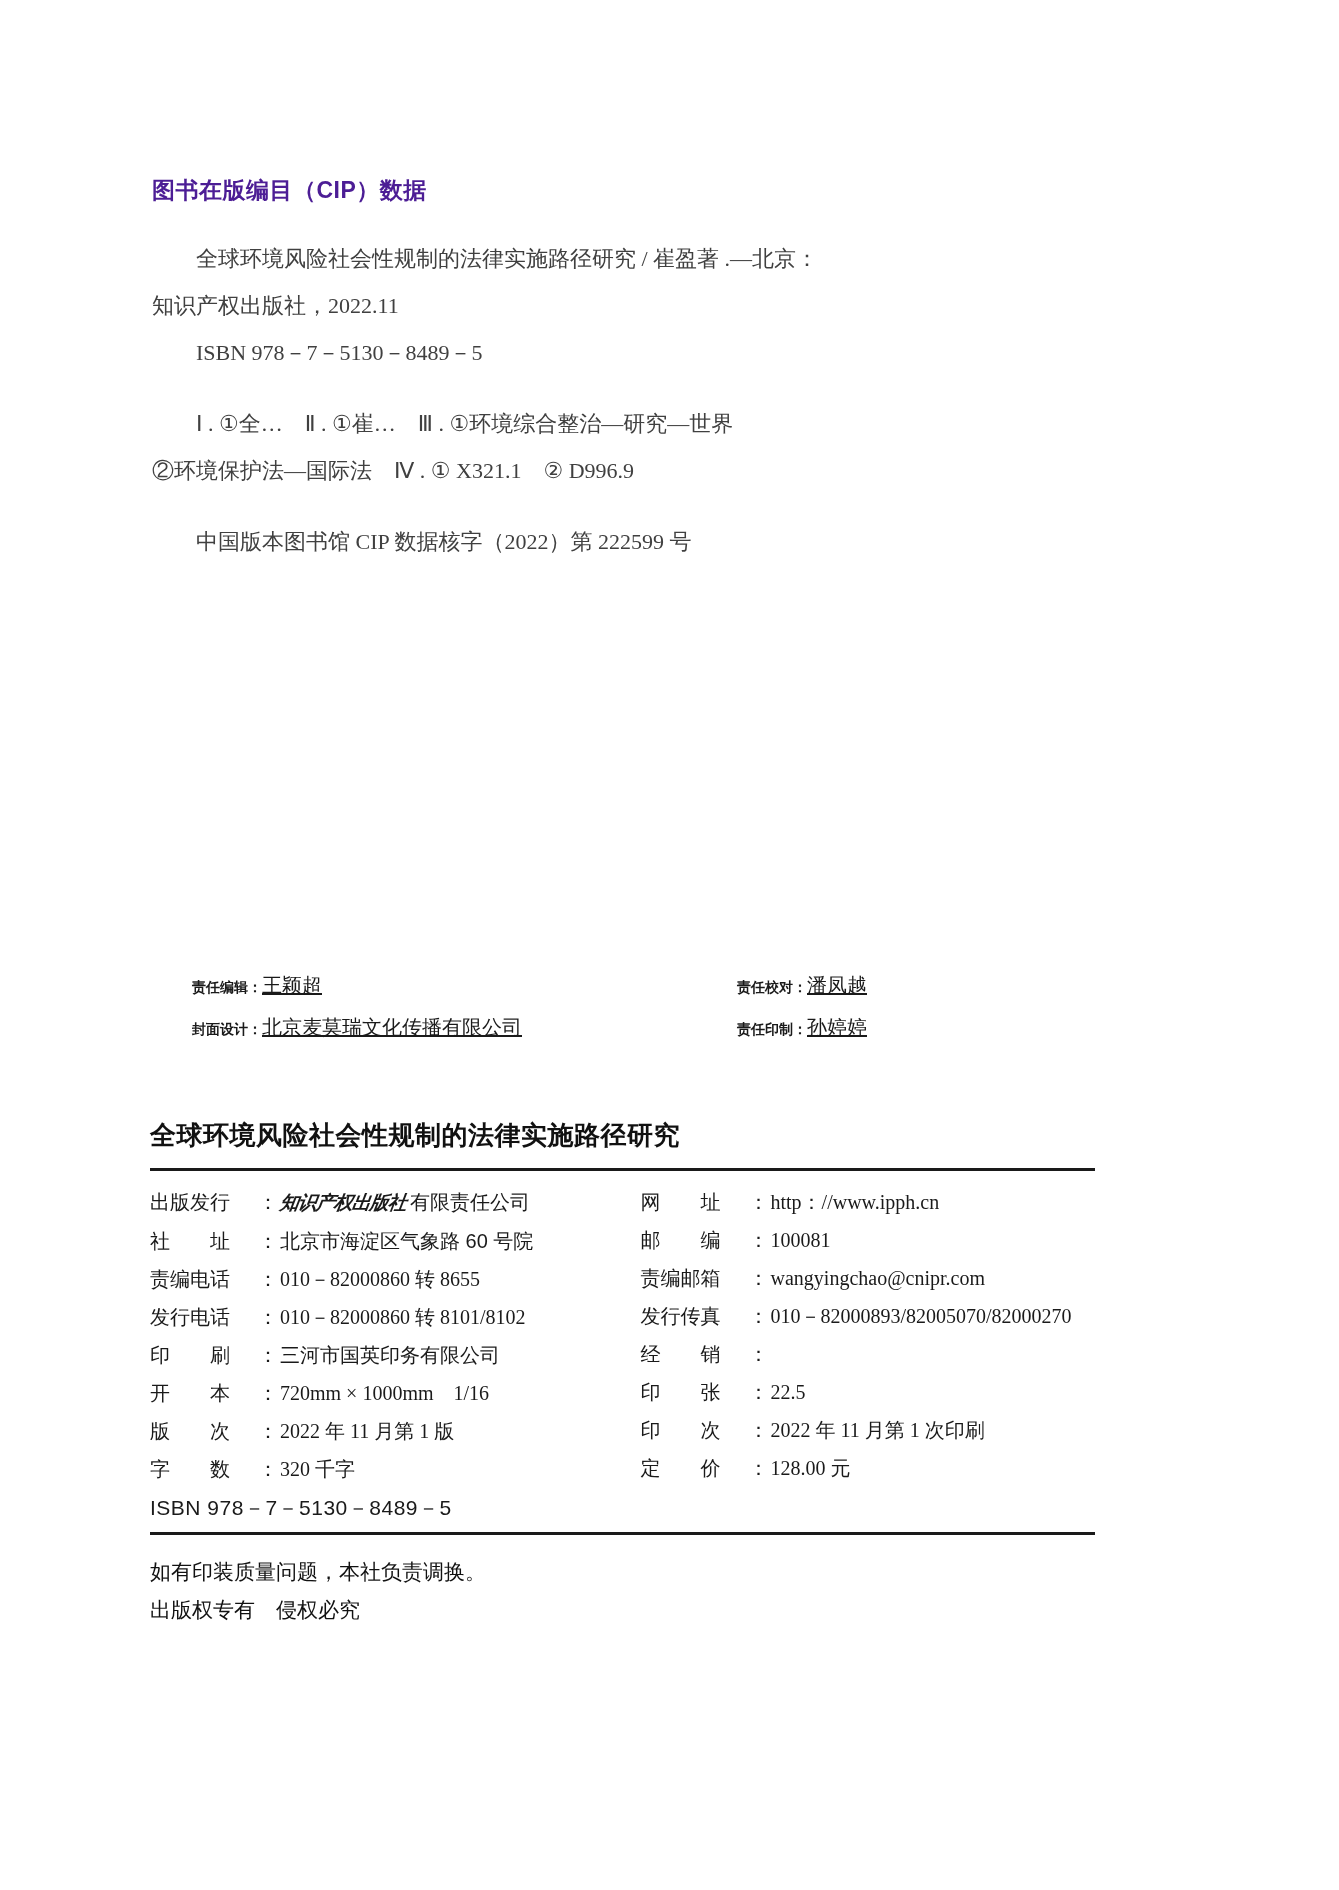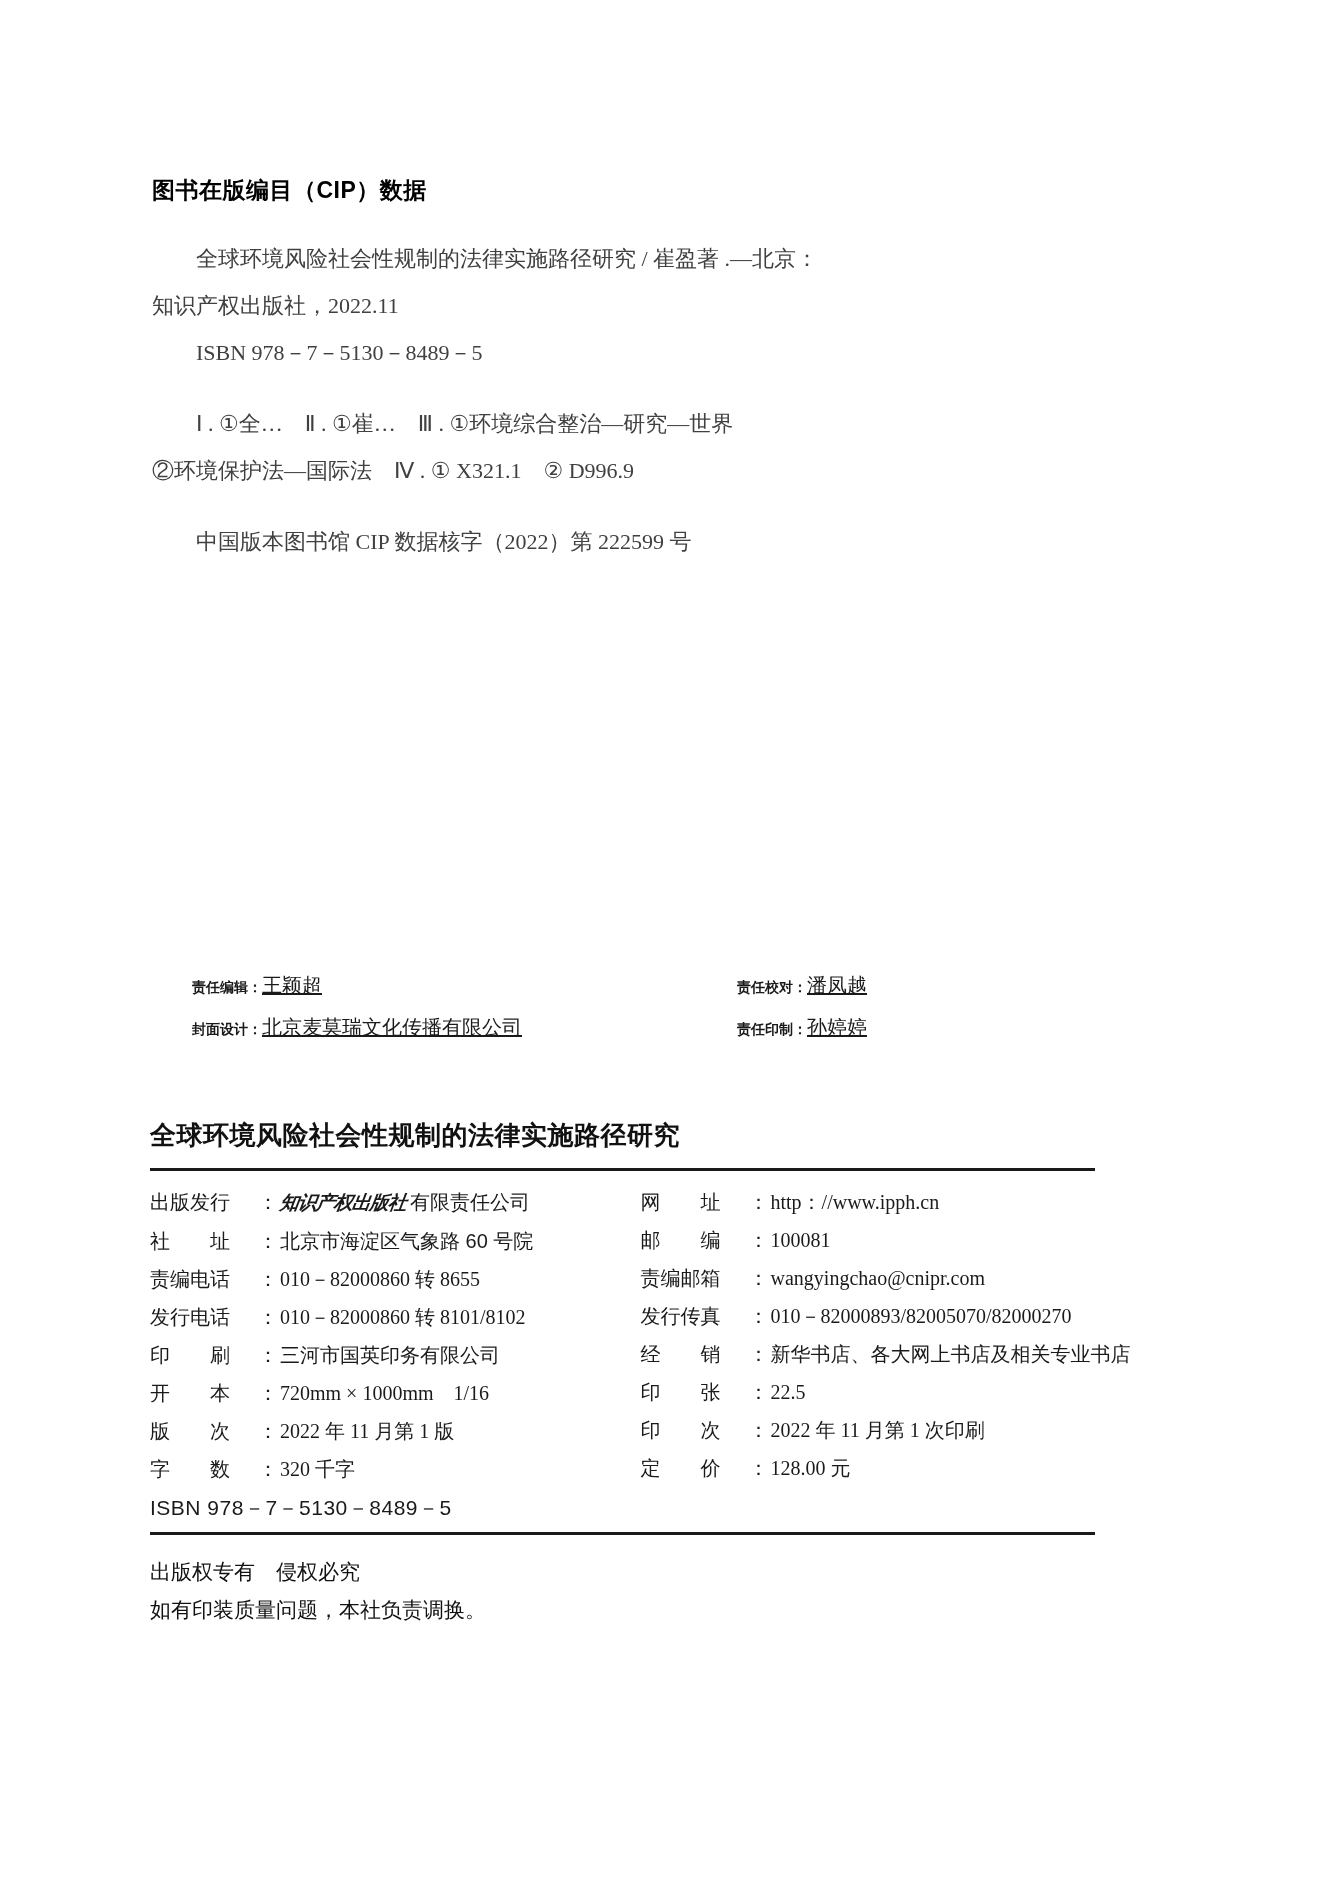--- a/index.html
+++ b/index.html
@@ -26,21 +26,21 @@
     position: absolute;
     left: 152px;
     top: 175px;
     width: 900px;
   }
   .cip-heading {
     font-family: "Liberation Sans", sans-serif;
     font-weight: bold;
     font-size: 23px;
     letter-spacing: 0.5px;
-    color: #000000;
+    color: #4c1d95;
     margin-bottom: 34px;
   }
   .cip-p {
     font-size: 22px;
     line-height: 37px;
     color: #404040;
     margin: 0 0 10px 0;
   }
   .indent {
     text-indent: 44px;
@@ -273,21 +273,20 @@
 
         <div class="irow">
           <span class="ilabel">发行传真</span>
             <span class="icolon">：</span>
             <span class="ival">010－82000893/82005070/82000270</span>
         </div>
 
         <div class="irow">
           <span class="ilabel">经　　销</span>
             <span class="icolon">：</span>
-            <span class="ival cn">新华书店、各大网上书店及相关专业书店</span>
         </div>
 
         <div class="irow">
           <span class="ilabel">印　　张</span>
             <span class="icolon">：</span>
             <span class="ival">22.5</span>
         </div>
 
         <div class="irow">
           <span class="ilabel">印　　次</span>
@@ -301,18 +300,18 @@
             <span class="ival">128.00 元</span>
         </div>
 
       </div>
     </div>
 
     <div class="isbn-line">ISBN 978－7－5130－8489－5</div>
     <div class="rule"></div>
 
     <div class="footer-note">
+      <div>如有印装质量问题，本社负责调换。</div>
       <div>出版权专有　侵权必究</div>
-      <div>如有印装质量问题，本社负责调换。</div>
     </div>
   </div>
 
 </div>
 
 </body></html>

